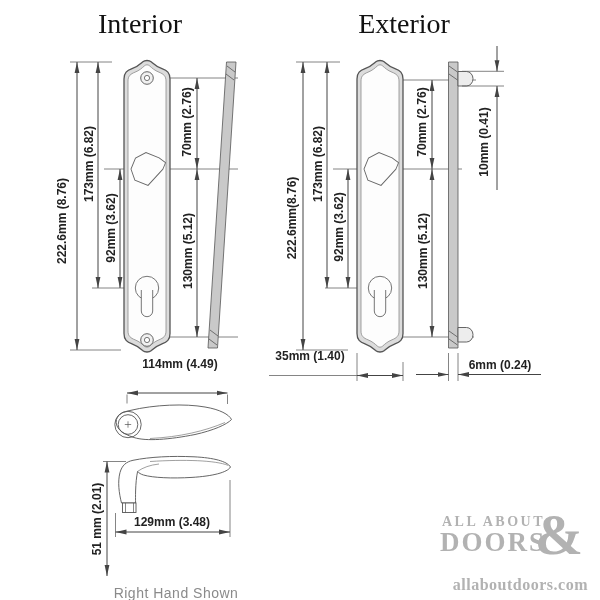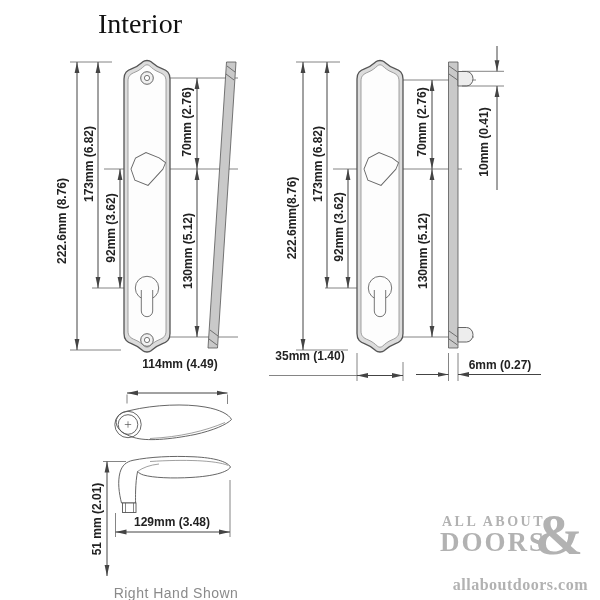--- a/index.html
+++ b/index.html
@@ -167,35 +167,36 @@
       <path d="M137.6,471.4 C143,467.5 150,465 159,464" fill="none" stroke="#777" stroke-width="0.7"></path>
       <g fill="#fff" stroke="#555" stroke-width="0.9">
         <rect x="122.5" y="503" width="13.5" height="9.5"></rect>
         <line x1="125.5" y1="503" x2="125.5" y2="512.5" stroke-width="0.7"></line>
         <line x1="133.5" y1="503" x2="133.5" y2="512.5" stroke-width="0.7"></line>
       </g>
     </g>
   </svg>
 
   <div class="title" style="left:140px;top:24px">Interior</div>
+  <div class="title" style="left:404px;top:24px">Exterior</div>
 
   <div class="dim-label rot" style="left:62px;top:221px">222.6mm (8.76)</div>
   <div class="dim-label rot" style="left:89px;top:164px">173mm (6.82)</div>
   <div class="dim-label rot" style="left:111px;top:228px">92mm (3.62)</div>
   <div class="dim-label rot" style="left:187px;top:122px">70mm (2.76)</div>
   <div class="dim-label rot" style="left:188px;top:251px">130mm (5.12)</div>
 
   <div class="dim-label rot" style="left:292px;top:218px">222.6mm(8.76)</div>
   <div class="dim-label rot" style="left:318px;top:164px">173mm (6.82)</div>
   <div class="dim-label rot" style="left:339px;top:227px">92mm (3.62)</div>
   <div class="dim-label rot" style="left:422px;top:122px">70mm (2.76)</div>
   <div class="dim-label rot" style="left:423px;top:251px">130mm (5.12)</div>
   <div class="dim-label rot" style="left:484px;top:142px">10mm (0.41)</div>
   <div class="dim-label" style="left:310px;top:356px">35mm (1.40)</div>
-  <div class="dim-label" style="left:500px;top:365px">6mm (0.27)</div>
+  <div class="dim-label" style="left:500px;top:365px">6mm (0.24)</div>
 
   <div class="dim-label" style="left:180px;top:364px">114mm (4.49)</div>
   <div class="dim-label" style="left:172px;top:522px">129mm (3.48)</div>
   <div class="dim-label rot" style="left:97px;top:519px">51 mm (2.01)</div>
   <div class="caption" style="left:176px;top:557px">Right Hand Shown</div>
 
   <div class="logo">
     <div class="row l1">ALL ABOUT</div>
     <div class="row l2">DOORS</div>
     <div class="row amp">&amp;</div>

